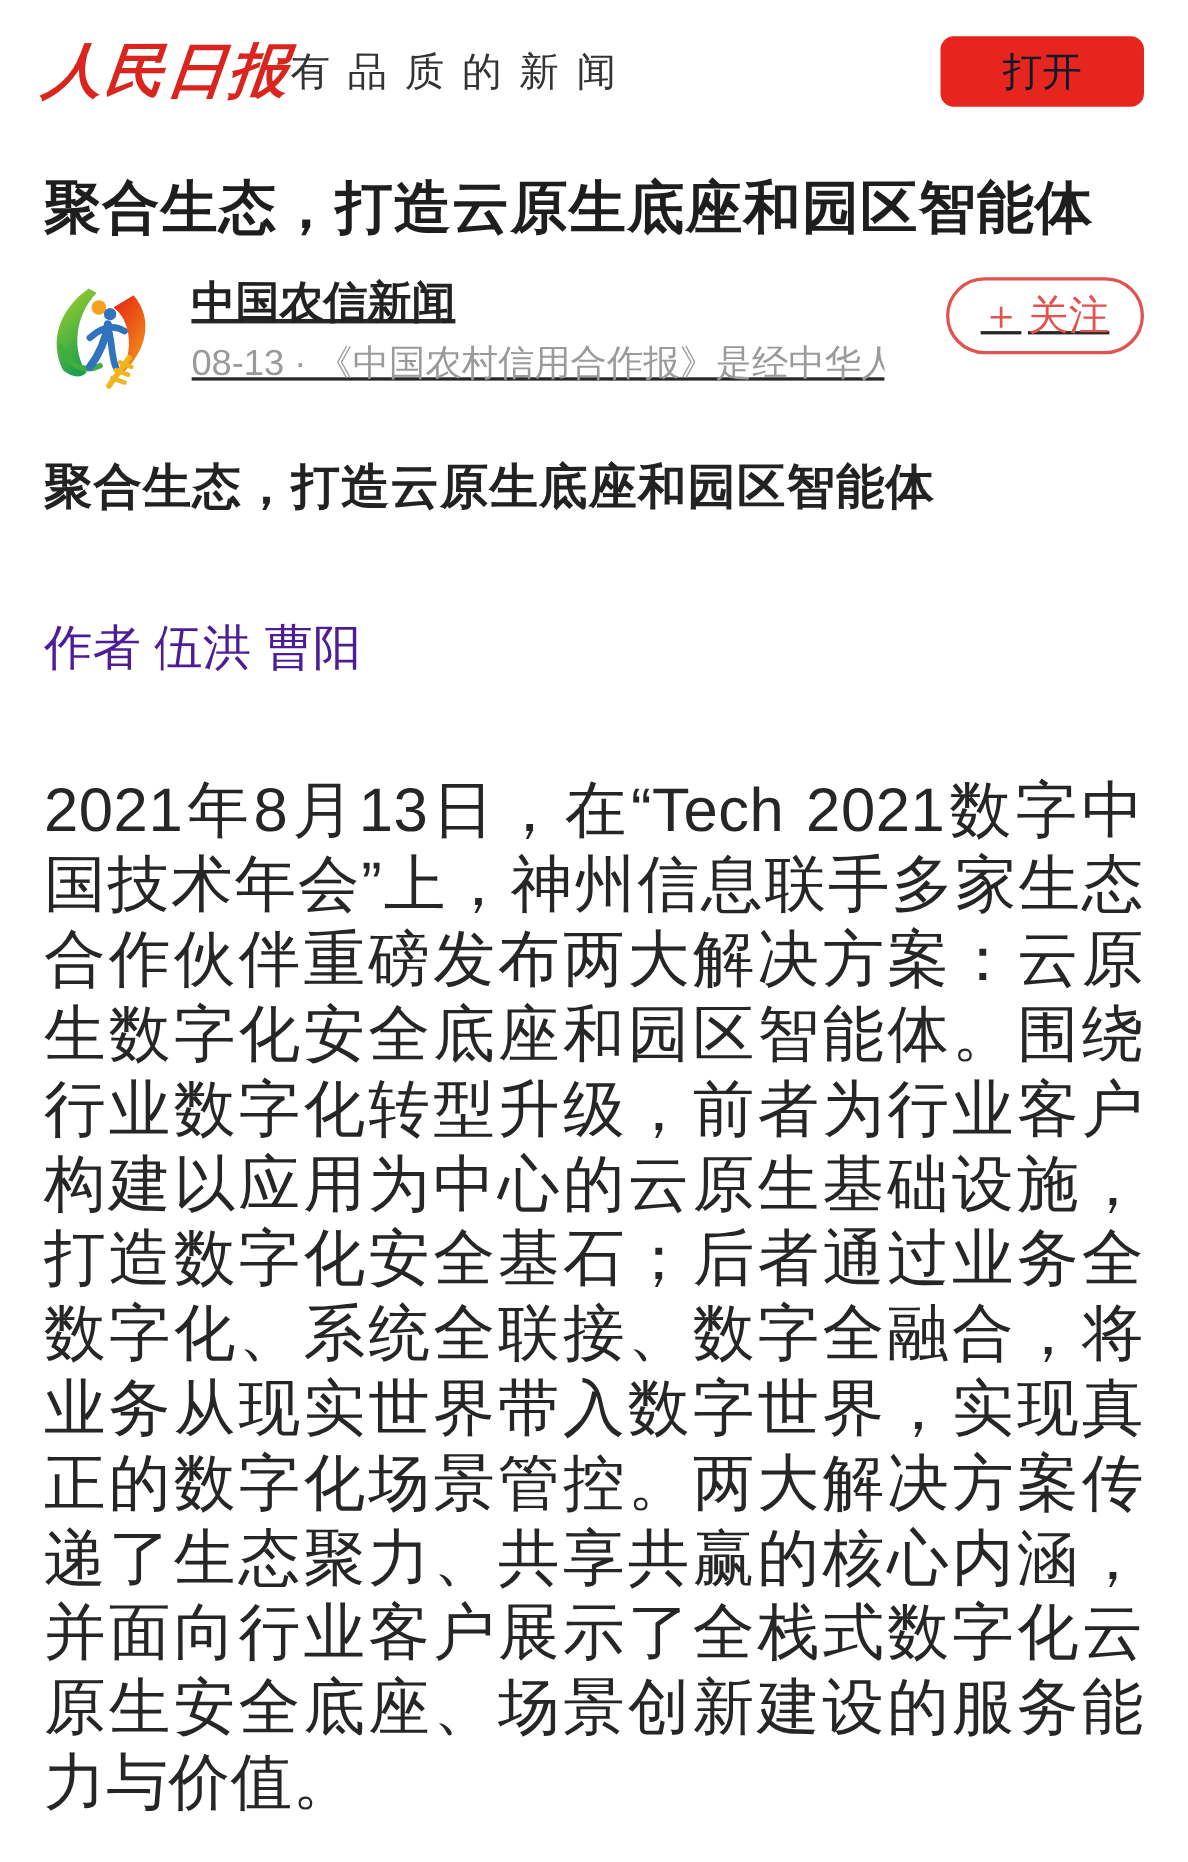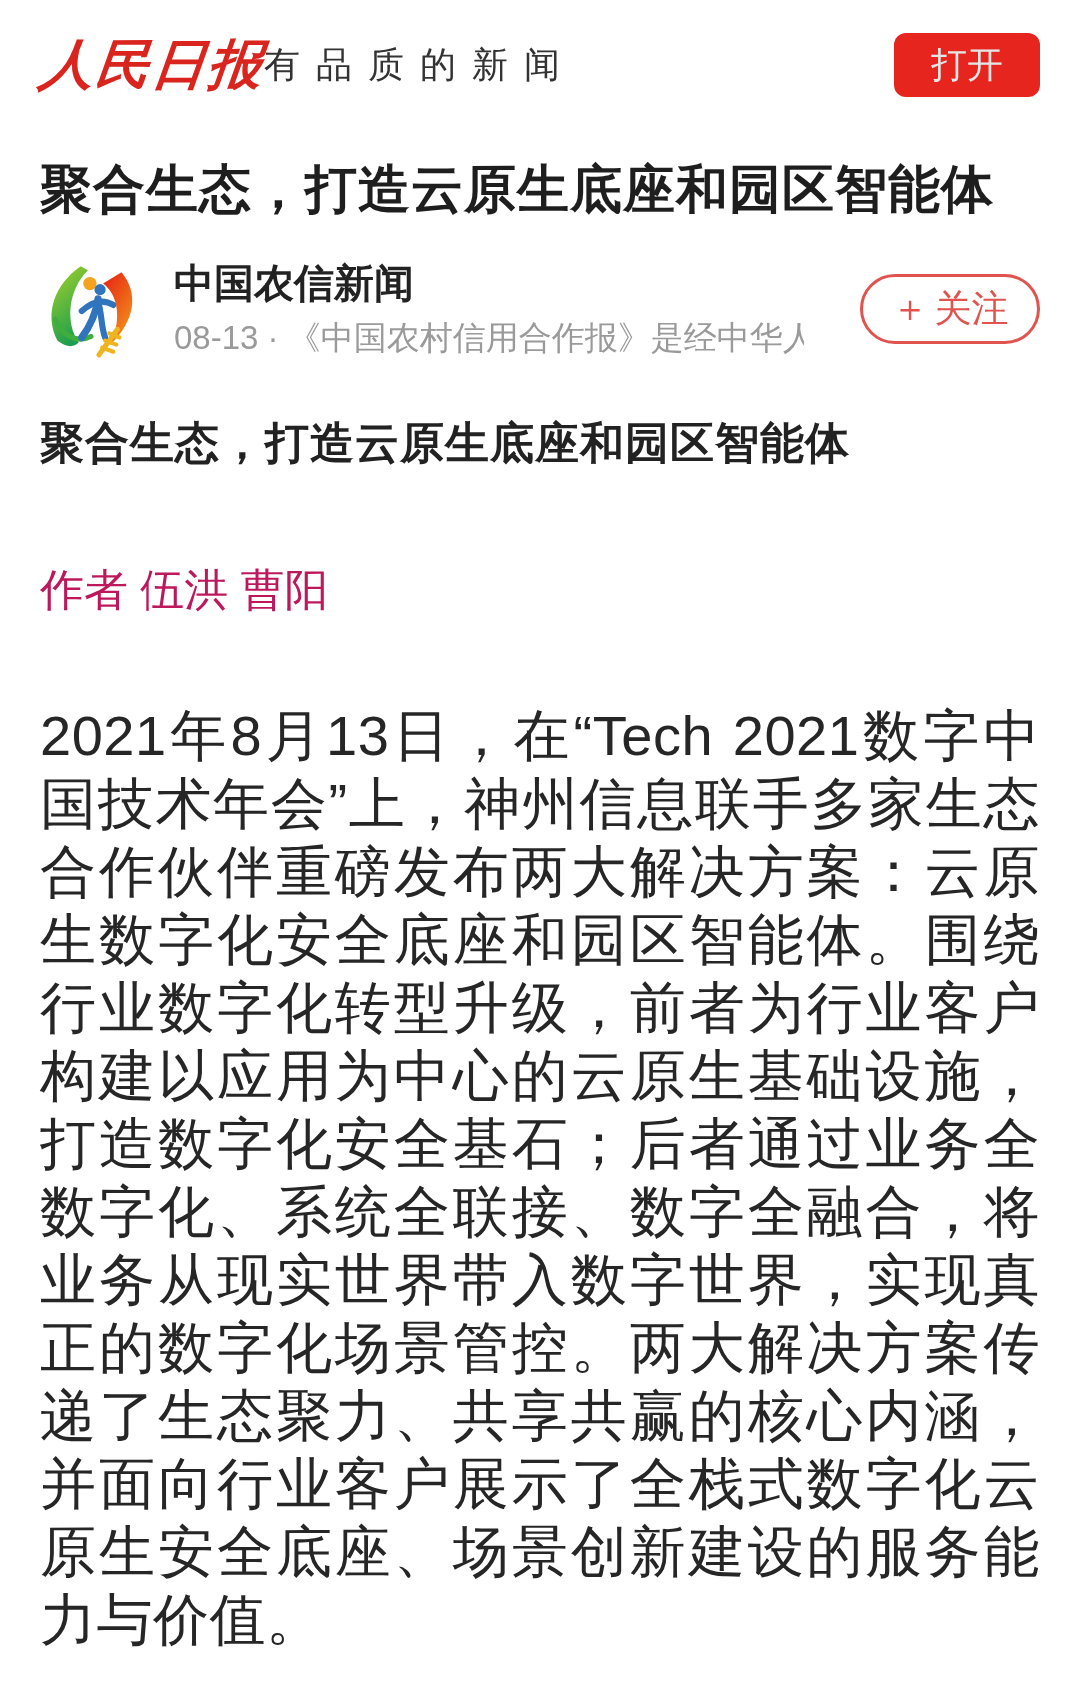--- a/index.html
+++ b/index.html
@@ -31,42 +31,43 @@
   }
   .tagline {
     font-size:36px;
     letter-spacing:16px;
     color:#333333;
     font-weight:400;
     white-space:nowrap;
   }
   .open-btn {
     margin-left:auto;
-    width:146px; height:64px;
+    width:185px; height:64px;
     background:#e6251f;
-    color:#e5e5e5;
+    color:#0f172a;
     font-size:36px;
     border-radius:12px;
     display:flex; align-items:center; justify-content:center;
     cursor:pointer;
   }
   
   .title {
     margin:50px 40px 0 40px;
     font-size:52px;
     font-weight:700;
     color:#1e1e1e;
     line-height:78px;
     letter-spacing:1px;
   }
   
   .author-row {
-    display:flex; align-items:center;
+    display:flex; align-items:flex-start;
     margin:24px 40px 0 40px;
     height:114px;
+    text-decoration:underline;
   }
   .avatar { width:112px; height:106px; flex:0 0 auto; cursor:pointer; }
   .author-info { margin-left:22px; min-width:0; }
   .author-name {
     font-size:40px; font-weight:700; color:#222222;
     line-height:46px;
   }
   .author-meta {
     margin-top:12px;
     font-size:33px; color:#9a9a9a;
@@ -90,21 +91,21 @@
   
   .body { padding:0 40px; }
   .body-title {
     margin-top:46px;
     font-size:44px; font-weight:700; color:#222222;
     line-height:62px;
     letter-spacing:1px;
   }
   .byline {
     margin-top:90px;
-    font-size:44px; color:#be185d;
+    font-size:44px; color:#4c1d95;
     line-height:52px;
   }
   .paragraph {
     margin-top:86px;
     font-size:56px; color:#262626;
     line-height:68px;
     text-align:justify;
     letter-spacing:0.5px;
   }
   .section-heading {

